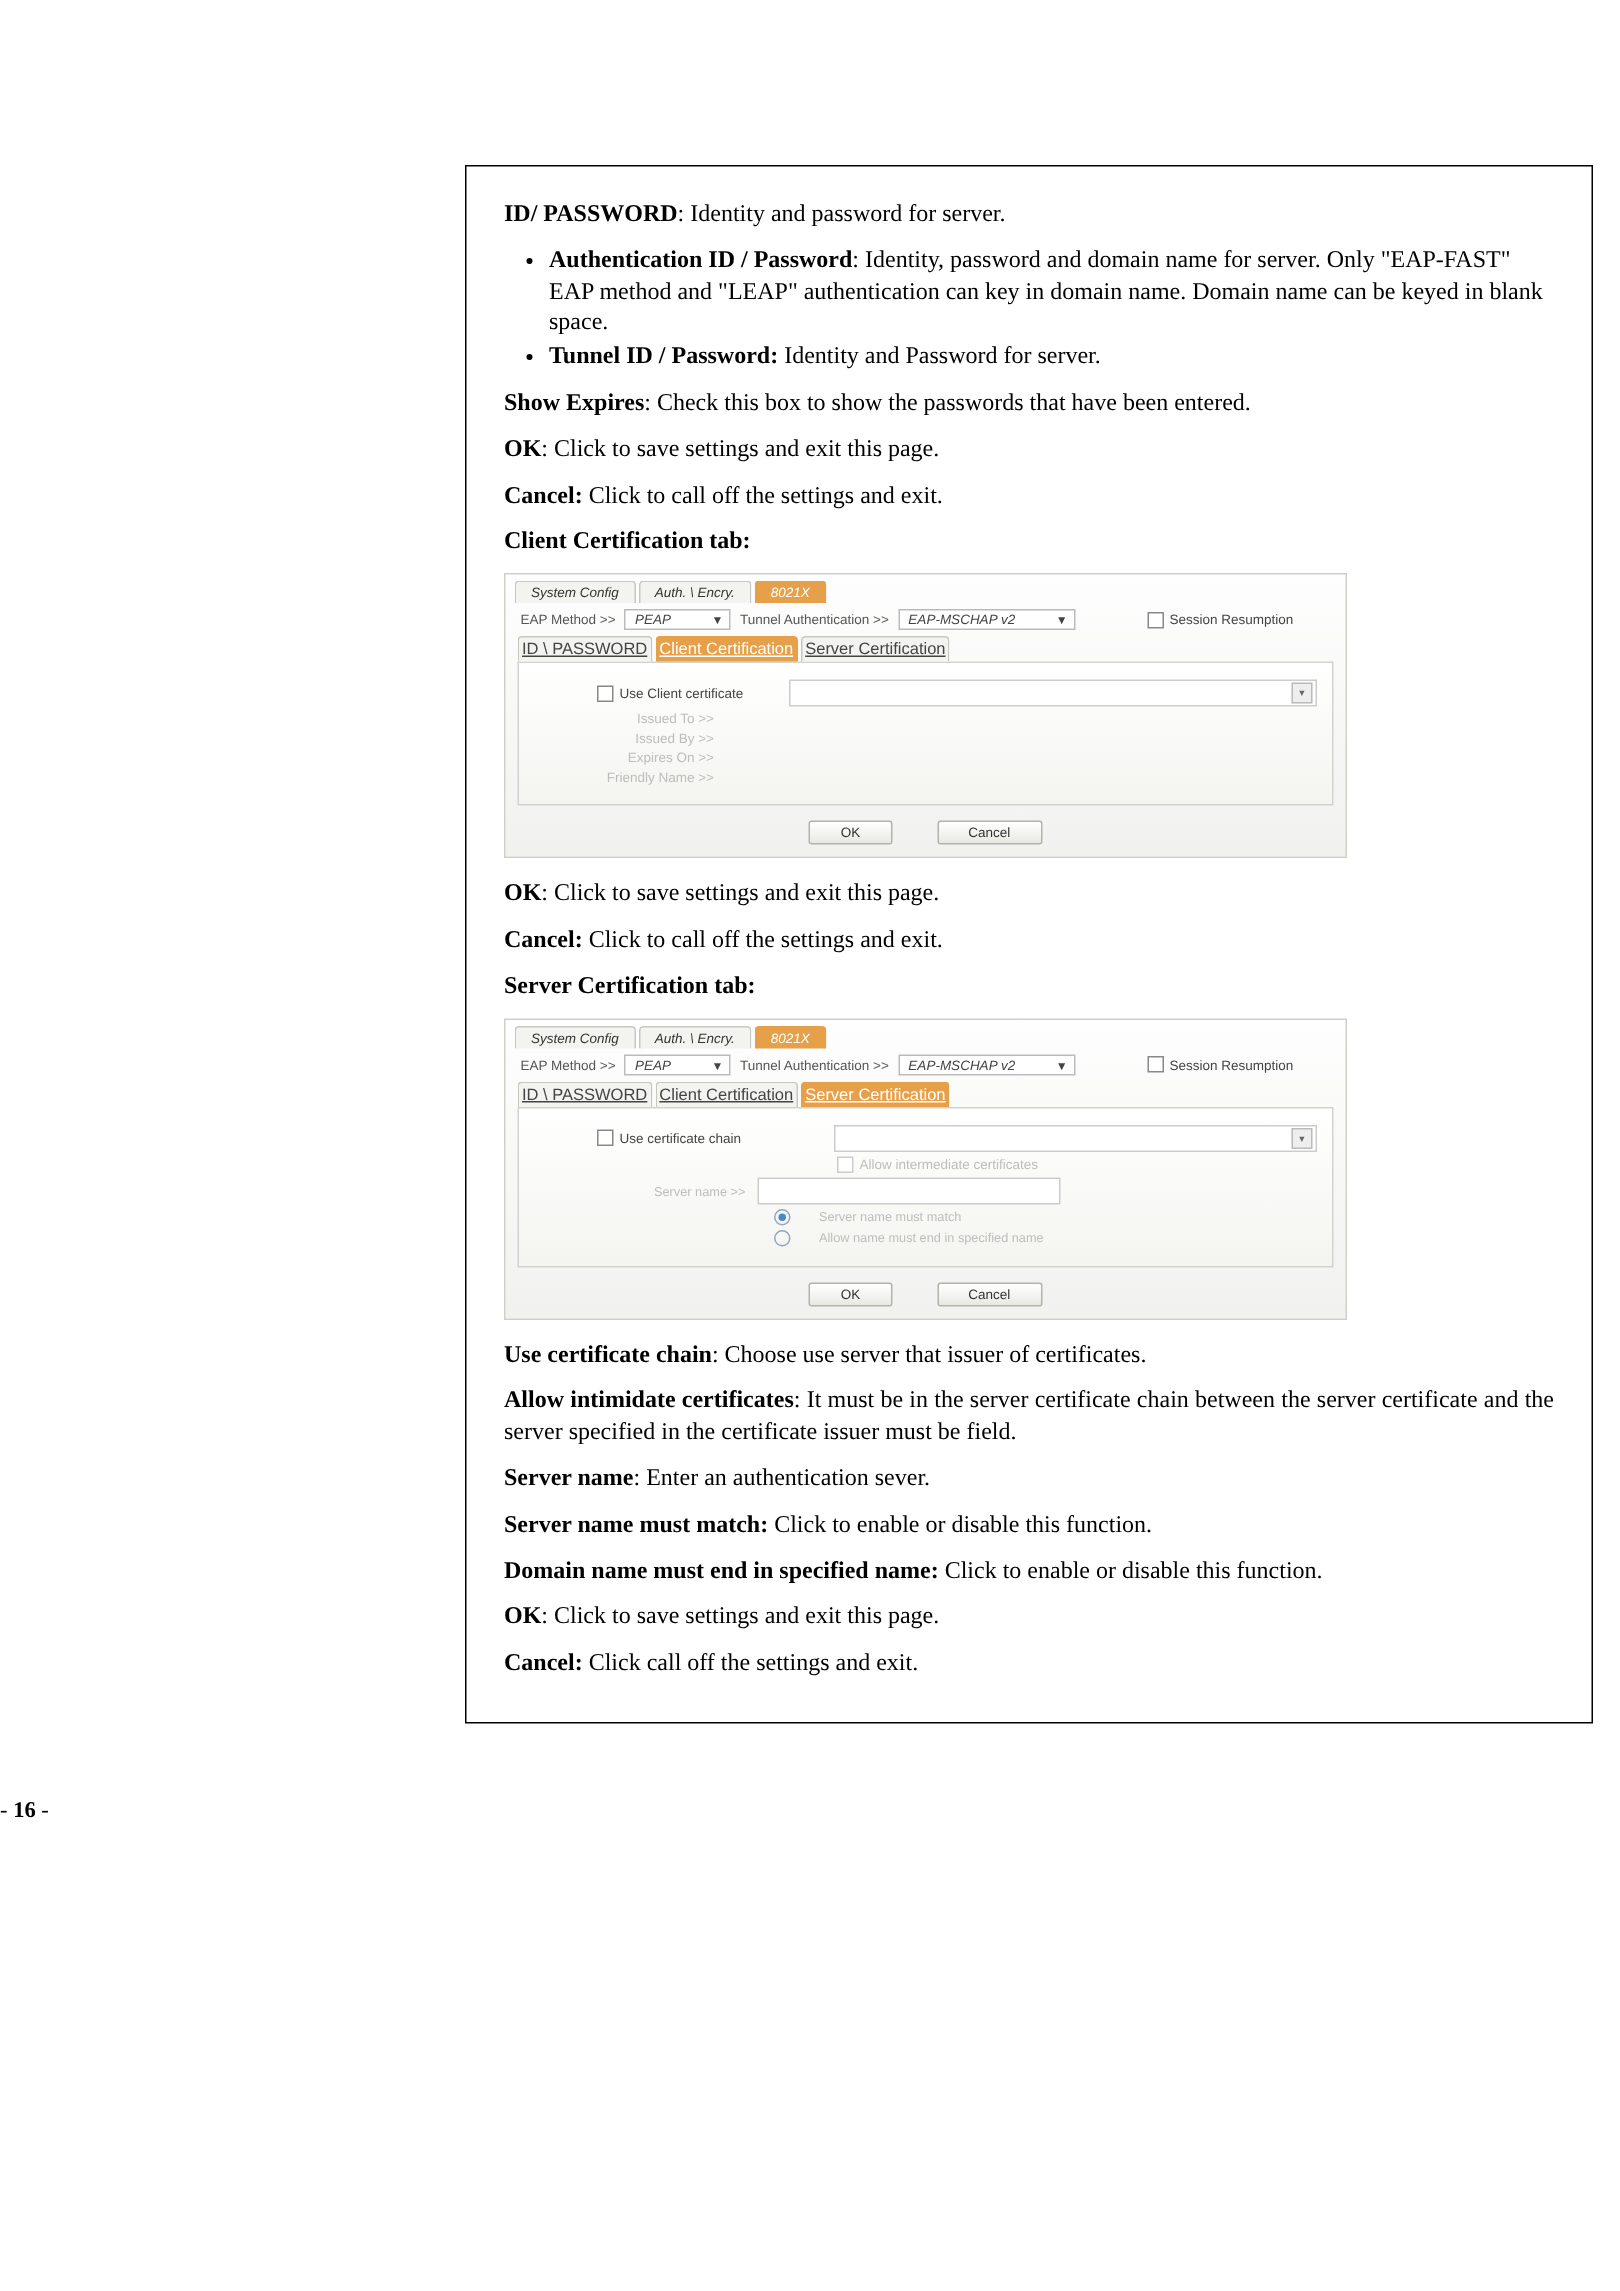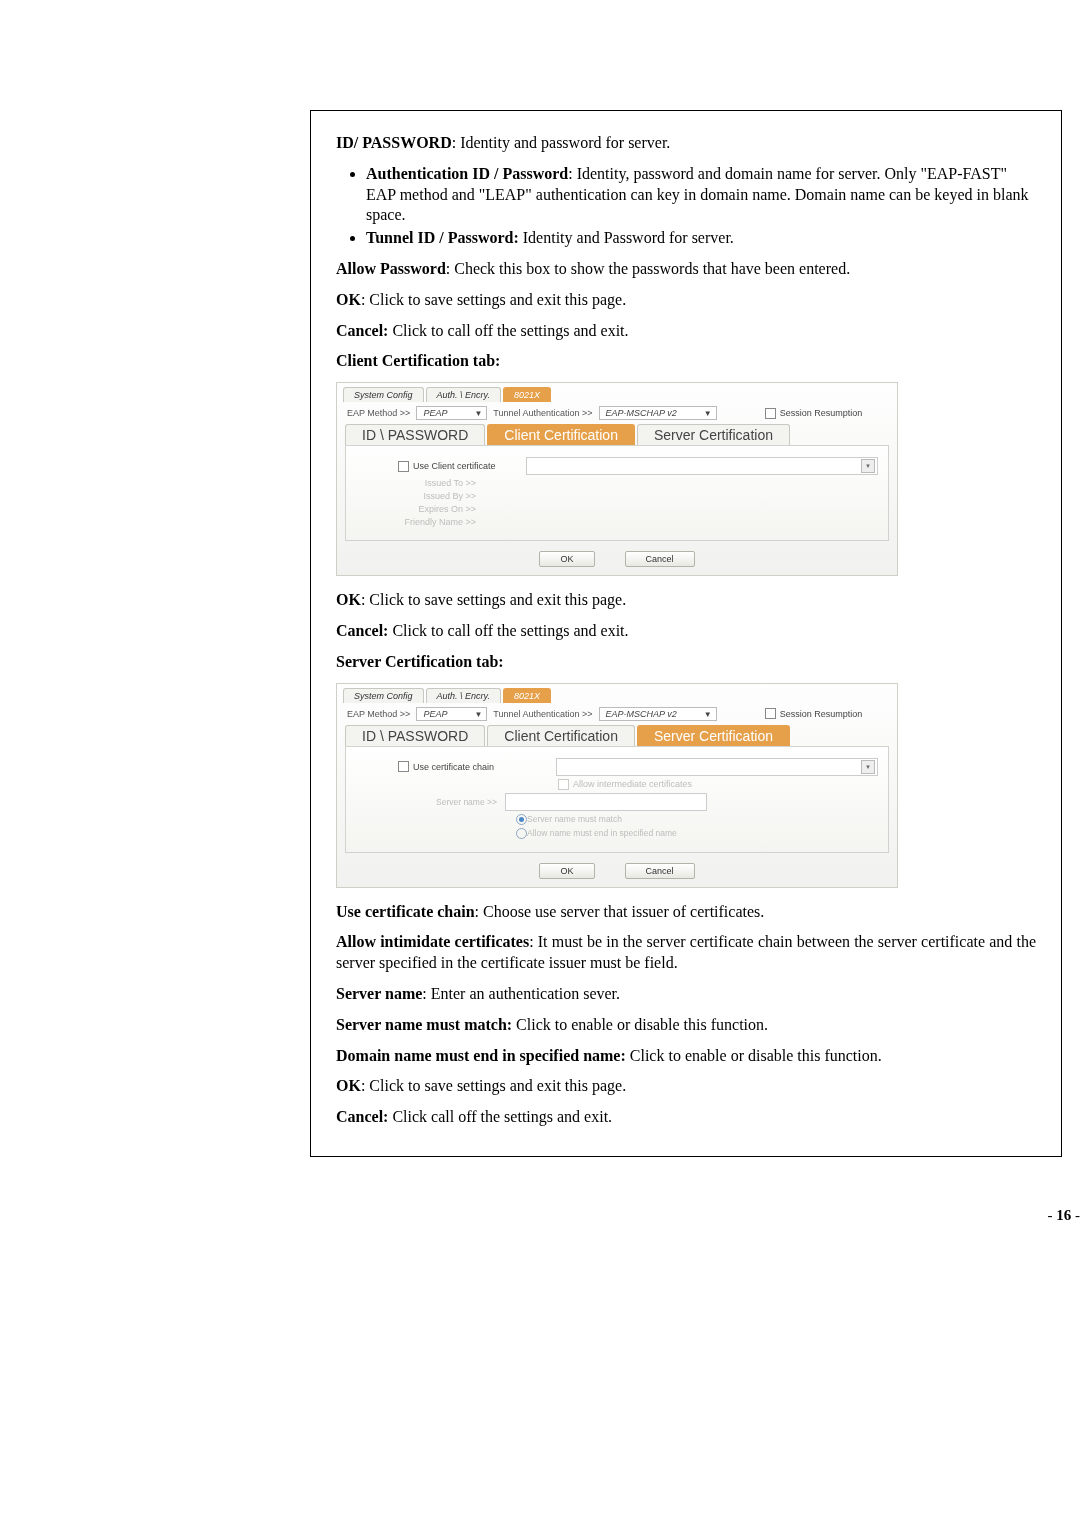--- a/index.html
+++ b/index.html
@@ -47,23 +47,24 @@
     display: inline-flex; align-items: flex-end; gap: 27px;
     background: #fff; border: 1px solid #bbb; padding: 1px 4px 1px 6px; font-style: italic;
   }
   .dlg .select .tri { font-size: 8px; line-height: 1; }
   .dlg .cb { display: inline-flex; align-items: center; gap: 4px; padding-left: 42px; }
   .dlg .cb .box { width: 9px; height: 9px; border: 1px solid #888; background: #fff; }
   .dlg .sub-tabs { display: flex; gap: 2px; padding: 0 8px; }
   .dlg .sub-tab {
     border: 1px solid #c8c8c0; border-bottom: none;
     border-radius: 3px 3px 0 0;
-    padding: 2px 16px;
+    padding: 2px 2px;
     background: #f3f3ef;
-    font-size: 14px;
+    font-size: 11px;
+    text-decoration: underline;
   }
   .dlg .sub-tab.active { background: #e7a04a; color: #fff; border-color: #e7a04a; }
   .dlg .pane {
     margin: 0 8px 6px 8px;
     border: 1px solid #d3d3cd;
     background: linear-gradient(#ffffff, #f4f4f0);
     padding: 8px 10px 10px 10px;
   }
   .dlg .pane .line { display: flex; align-items: center; gap: 8px; margin: 3px 0; }
   .dlg .pane .line .lbl { color: #bdbdbb; min-width: 120px; text-align: right; }
@@ -76,43 +77,43 @@
   }
   .dlg .pane .widedropdown .arrow {
     width: 12px; height: 12px; background: #eee; border: 1px solid #bbb;
     display: flex; align-items: center; justify-content: center; font-size: 7px; color: #666;
   }
   .dlg .btnrow { display: flex; justify-content: center; gap: 30px; padding: 4px 0 8px 0; }
   .dlg .btn {
     border: 1px solid #b3b3aa; background: linear-gradient(#fff,#e9e9e3);
     padding: 2px 20px; border-radius: 2px; font-size: 9px; color: #333;
   }
-  .dlg .radio { display: inline-flex; align-items: center; gap: 0; color: #bdbdbb; font-size: 8.5px; }
+  .dlg .radio { display: inline-flex; align-items: center; gap: 19px; color: #bdbdbb; font-size: 8.5px; }
   .dlg .radio .r { width: 9px; height: 9px; border: 1px solid #8da7c4; border-radius: 50%; display:flex; align-items:center; justify-content:center; }
   .dlg .radio .r.sel::after { content:""; width:5px; height:5px; background:#4a88c7; border-radius:50%; }
 
-  .page-number { text-align: right; font-size: 15px; margin: 50px 0 30px 0; }
+  .page-number { text-align: left; font-size: 15px; margin: 50px 0 30px 0; }
   .page-number .num { font-weight: bold; }
 </style>
 </head>
 <body>
 
 <div class="outer-frame">
 
   <div class="para">
     <b>ID/ PASSWORD</b><span>: Identity and password for server.</span>
   </div>
 
   <ul class="bullets">
     <li><b>Authentication ID / Password</b><span>: Identity, password and domain name for server. Only "EAP-FAST" EAP method and "LEAP" authentication can key in domain name. Domain name can be keyed in blank space.</span></li>
     <li><b>Tunnel ID / Password:</b><span> Identity and Password for server.</span></li>
   </ul>
 
   <div class="para just">
-    <b>Allow Password</b><span>: Check this box to show the passwords that have been entered.</span>
+    <b>Show Expires</b><span>: Check this box to show the passwords that have been entered.</span>
   </div>
 
   <div class="para">
     <b>OK</b><span>: Click to save settings and exit this page.</span>
   </div>
 
   <div class="para">
     <b>Cancel:</b><span> Click to call off the settings and exit.</span>
   </div>
 

